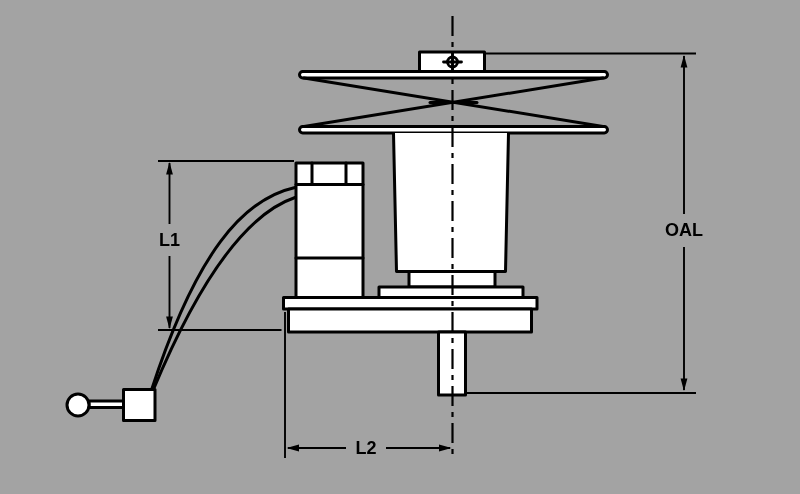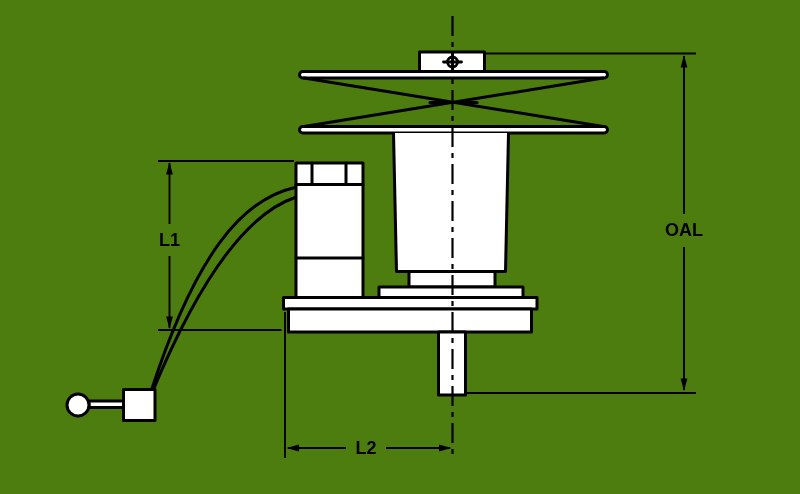--- a/index.html
+++ b/index.html
@@ -8,21 +8,21 @@
     background: #ffffff;
     width: 800px;
     height: 494px;
     overflow: hidden;
     font-family: "Liberation Sans", sans-serif;
   }
   .stage {
     position: relative;
     width: 800px;
     height: 494px;
-    background: #4d7c0f;
+    background: #a3a3a3;
   }
   svg { display: block; }
   .outline   { fill: none;    stroke: #000000; stroke-width: 3;   stroke-linecap: round; }
   .outline-f { fill: #ffffff; stroke: #000000; stroke-width: 3;   stroke-linejoin: round; }
   .thin      { fill: none;    stroke: #000000; stroke-width: 2.8; stroke-linecap: round; }
   .dim       { fill: none;    stroke: #000000; stroke-width: 1.9; stroke-linecap: butt; }
   .arrow     { fill: #000000; stroke: none; }
   .cline     { fill: none;    stroke: #000000; stroke-width: 2.2;
                stroke-dasharray: 20 6 5 6; stroke-linecap: butt; }
   .dimtext   { font-family: "Liberation Sans", sans-serif;

